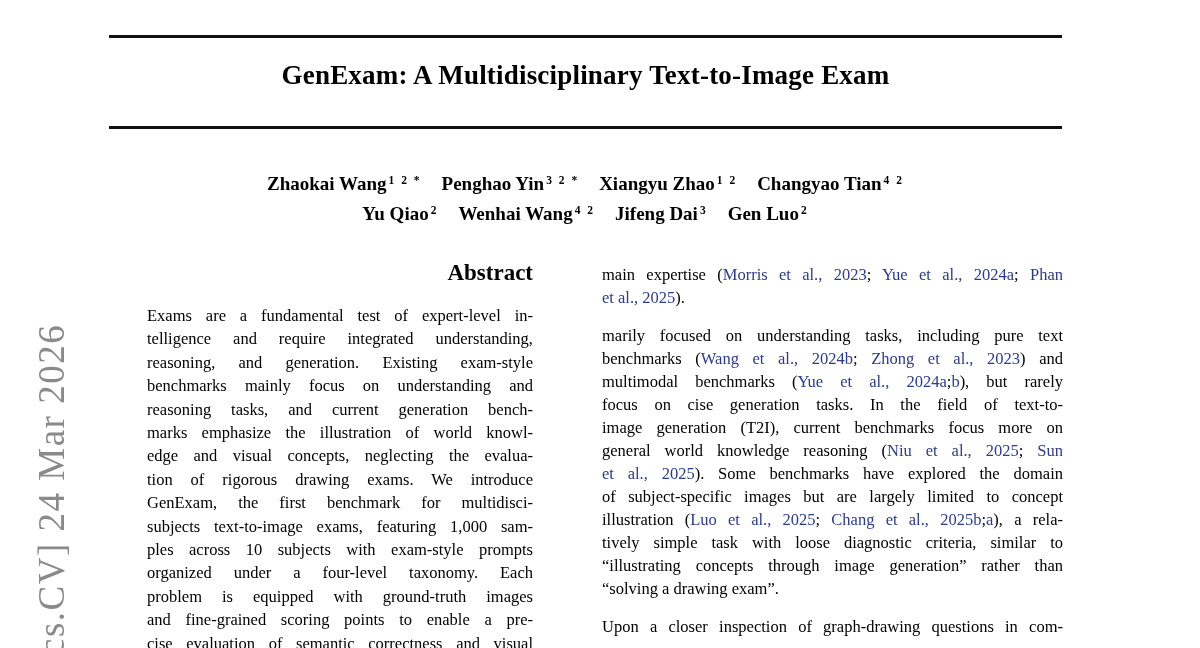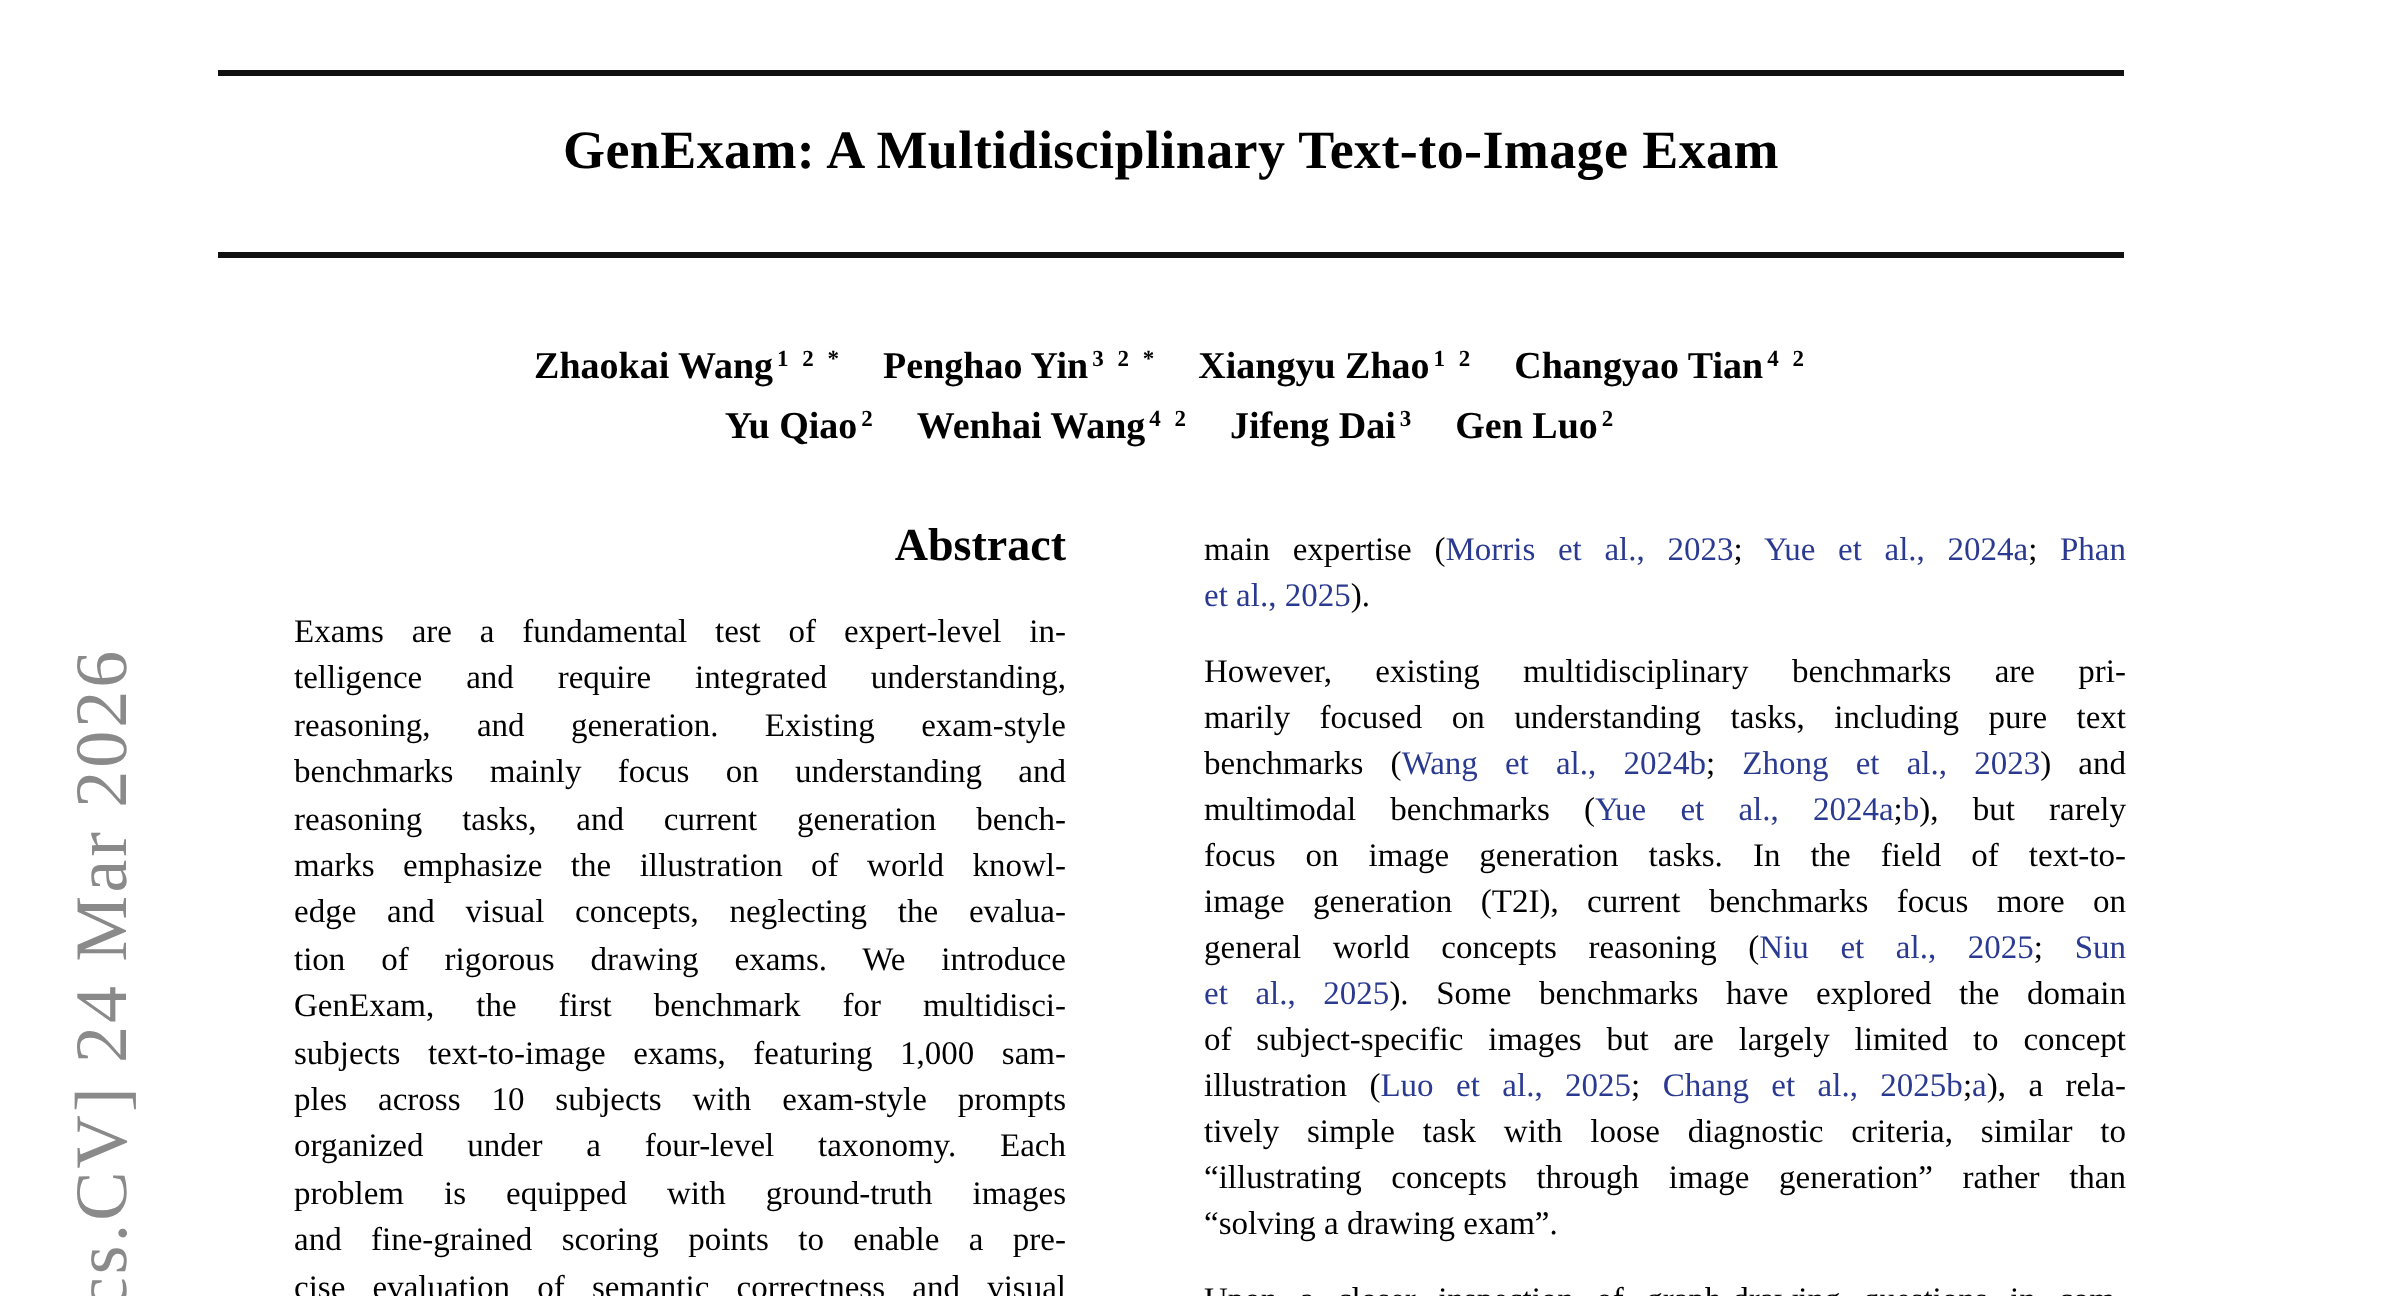--- a/index.html
+++ b/index.html
@@ -78,27 +78,26 @@
         <div class="tline jlast">cise evaluation of semantic correctness and visual</div>
       </div>
   </div>
 
   <div id="right-column">
       <div class="para">
         <div class="tline jlast"><span>main expertise (</span><span class="cite">Morris et al., 2023</span><span>; </span><span class="cite">Yue et al., 2024a</span><span>; </span><span class="cite">Phan</span></div>
         <div class="tline"><span class="cite">et al., 2025</span><span>).</span></div>
       </div>
       <div class="para">
-        <div class="tline jlast"><span>However, existing multidisciplinary benchmarks are pri-</span></div>
         <div class="tline jlast"><span>marily focused on understanding tasks, including pure text</span></div>
         <div class="tline jlast"><span>benchmarks (</span><span class="cite">Wang et al., 2024b</span><span>; </span><span class="cite">Zhong et al., 2023</span><span>) and</span></div>
         <div class="tline jlast"><span>multimodal benchmarks (</span><span class="cite">Yue et al., 2024a</span><span>;</span><span class="cite">b</span><span>), but rarely</span></div>
-        <div class="tline jlast"><span>focus on image generation tasks. In the field of text-to-</span></div>
+        <div class="tline jlast"><span>focus on cise generation tasks. In the field of text-to-</span></div>
         <div class="tline jlast"><span>image generation (T2I), current benchmarks focus more on</span></div>
-        <div class="tline jlast"><span>general world concepts reasoning (</span><span class="cite">Niu et al., 2025</span><span>; </span><span class="cite">Sun</span></div>
+        <div class="tline jlast"><span>general world knowledge reasoning (</span><span class="cite">Niu et al., 2025</span><span>; </span><span class="cite">Sun</span></div>
         <div class="tline jlast"><span class="cite">et al., 2025</span><span>). Some benchmarks have explored the domain</span></div>
         <div class="tline jlast"><span>of subject-specific images but are largely limited to concept</span></div>
         <div class="tline jlast"><span>illustration (</span><span class="cite">Luo et al., 2025</span><span>; </span><span class="cite">Chang et al., 2025b</span><span>;</span><span class="cite">a</span><span>), a rela-</span></div>
         <div class="tline jlast"><span>tively simple task with loose diagnostic criteria, similar to</span></div>
         <div class="tline jlast"><span>“illustrating concepts through image generation” rather than</span></div>
         <div class="tline"><span>“solving a drawing exam”.</span></div>
       </div>
       <div class="para">
         <div class="tline jlast"><span>Upon a closer inspection of graph-drawing questions in com-</span></div>
       </div>

